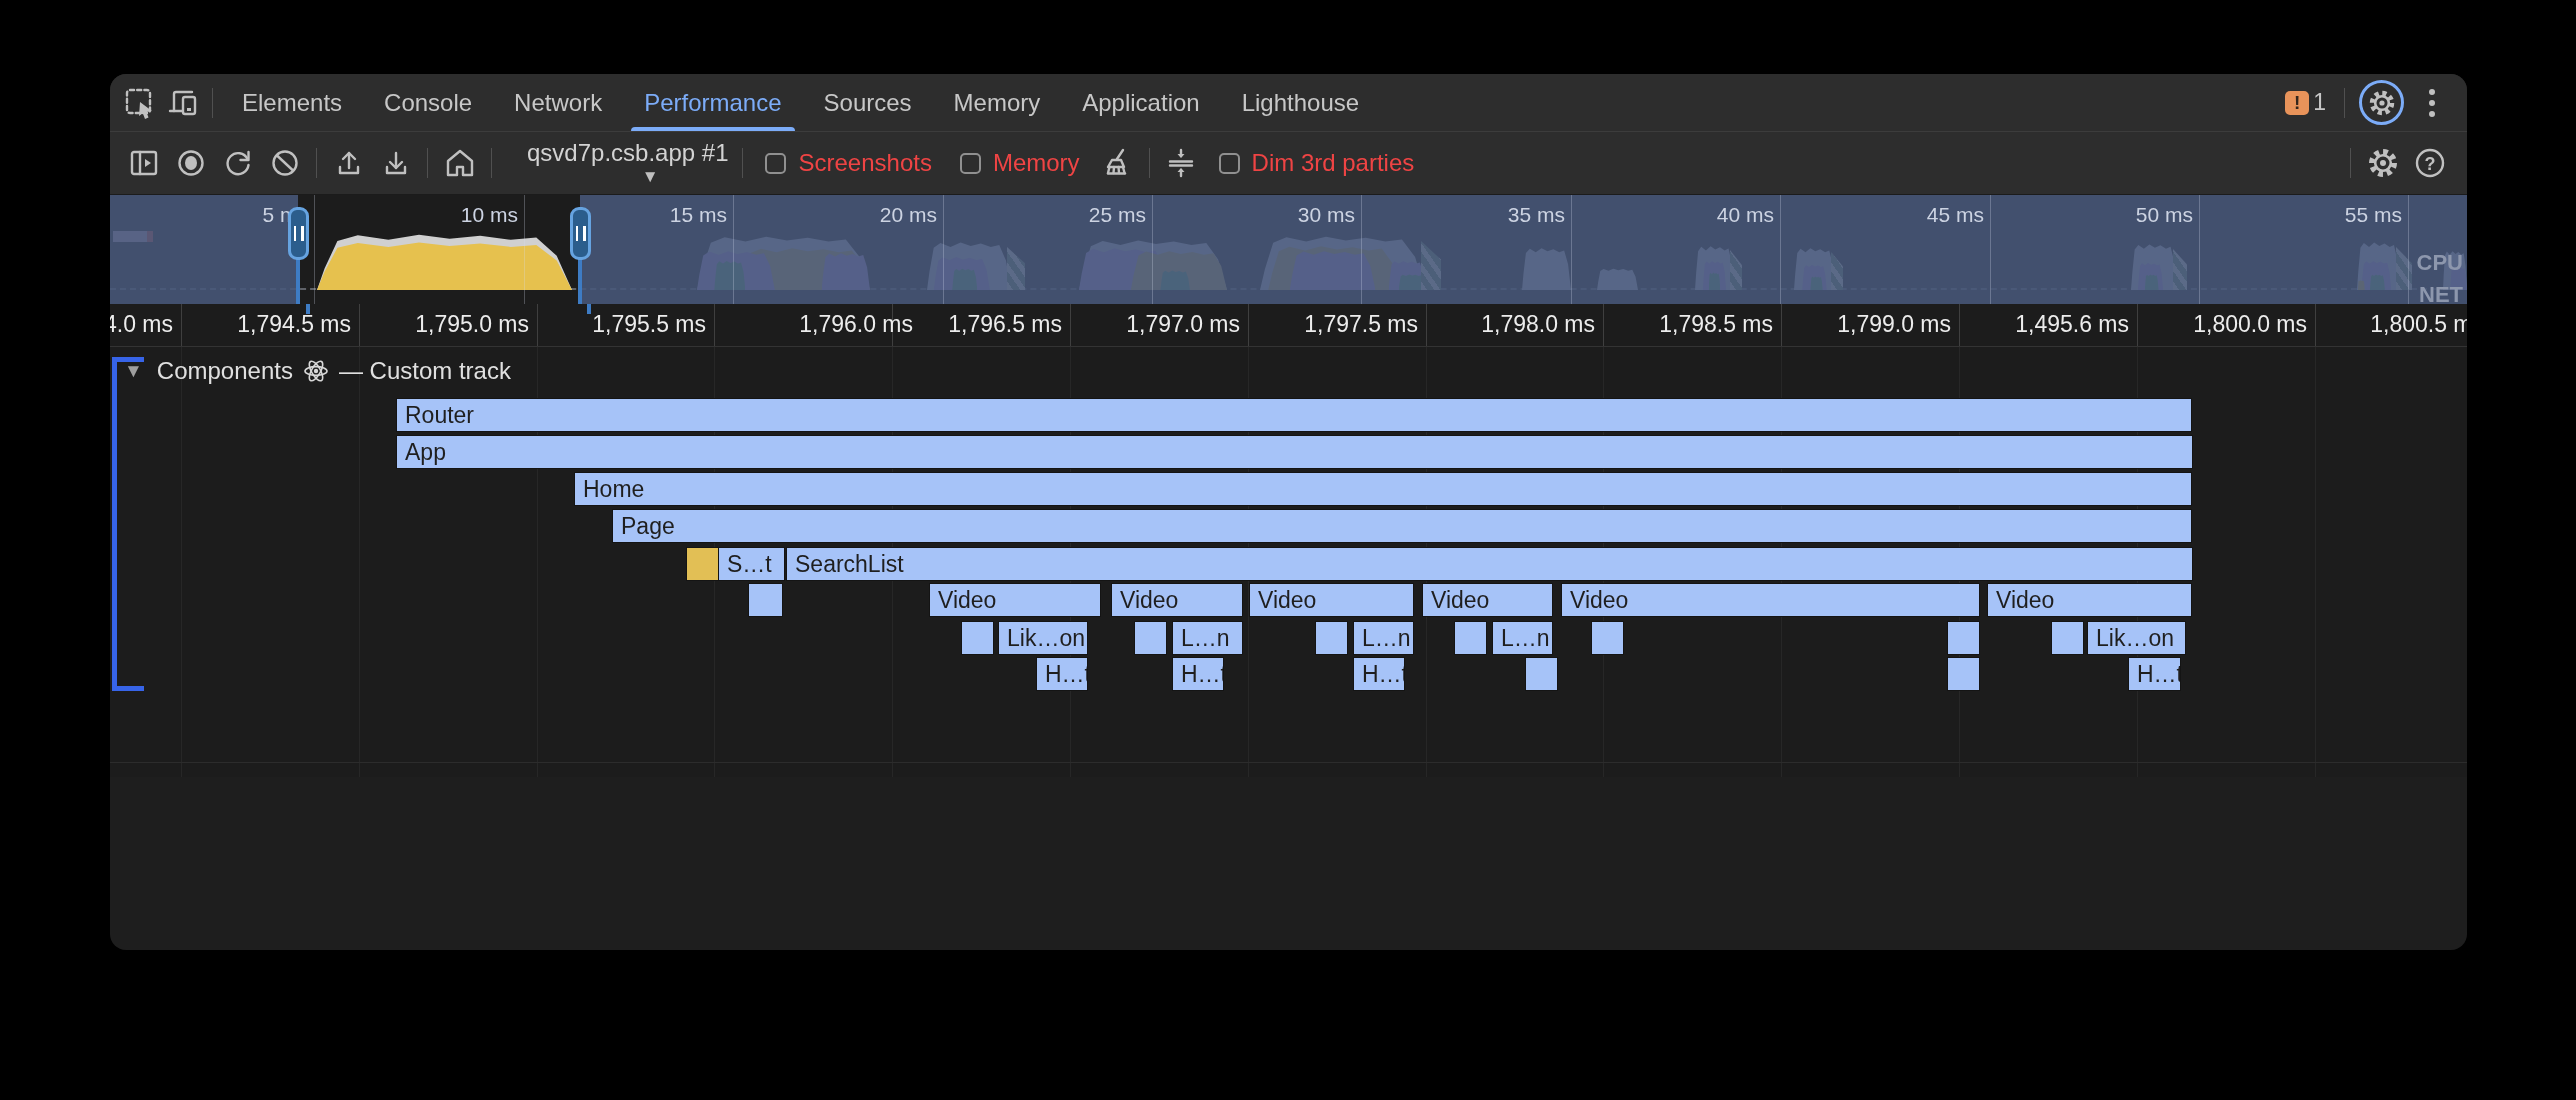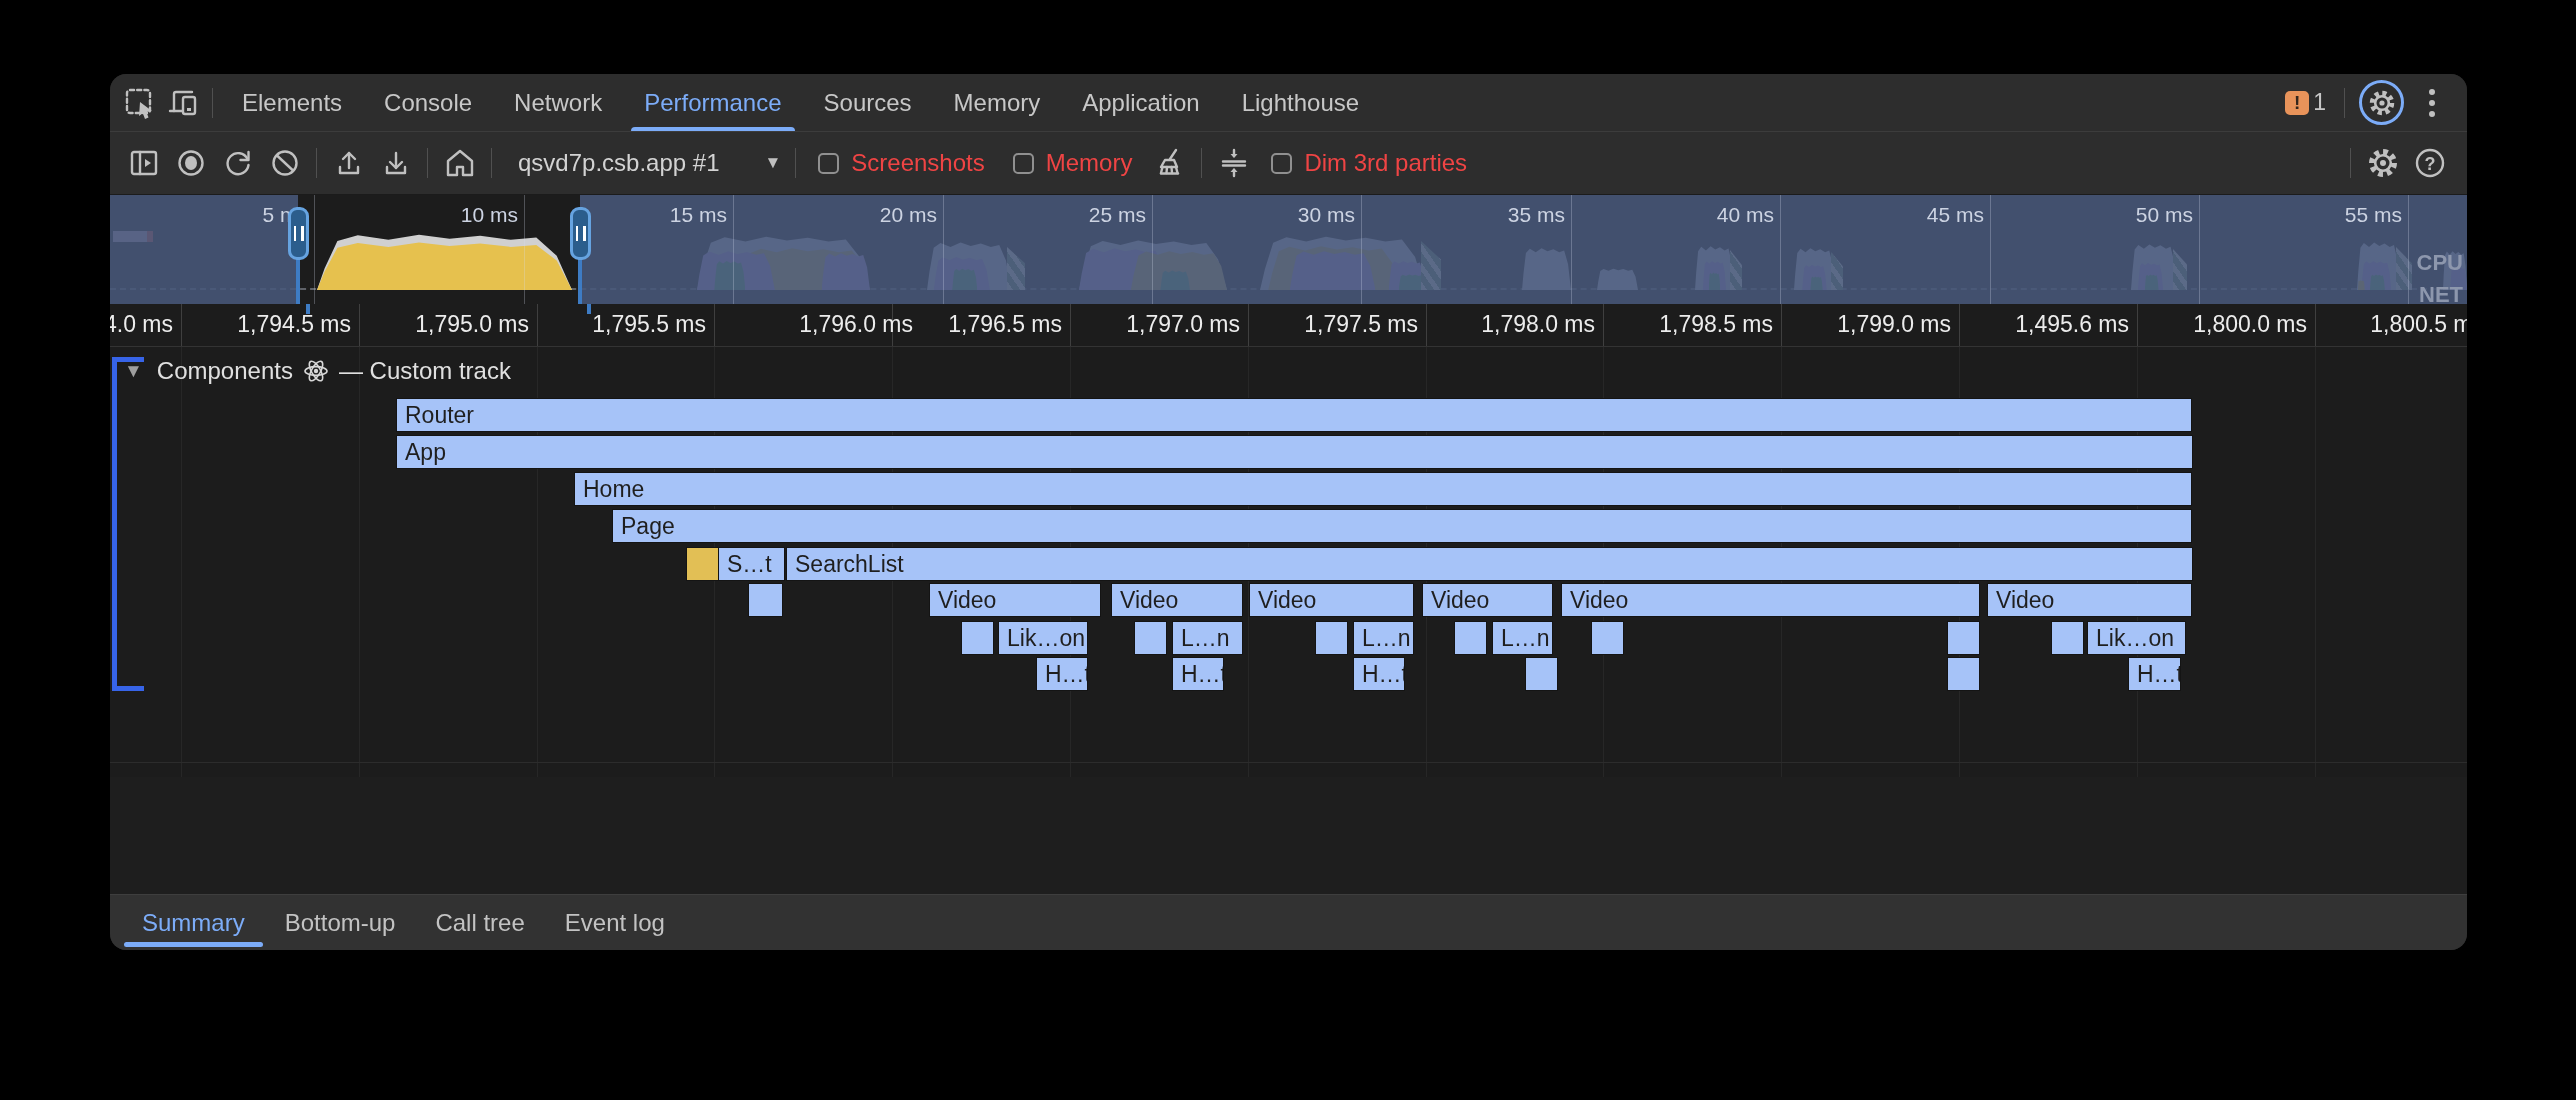--- a/index.html
+++ b/index.html
@@ -32,21 +32,21 @@
   #warn-badge { width:24px; height:24px; background:#e8935a; border-radius:5px; color:#33261c;
                 font-weight:bold; font-size:19px; display:flex; align-items:center; justify-content:center; }
   #warn-count { color:#c7c7c7; font-size:23px; margin:0 10px 0 4px; }
   #gear-ring { width:45px; height:45px; border:3px solid #7cacf8; border-radius:50%;
                display:flex; align-items:center; justify-content:center; margin:0 6px; }
 
   
   #toolbar { height:63px; background:#2d2d2d; border-bottom:1px solid #1b1b1b;
              display:flex; align-items:center; padding:0 10px; }
   .ti { width:47px; height:47px; display:flex; align-items:center; justify-content:center; flex:0 0 auto; border-radius:6px; }
-  #target-select { display:flex; align-items:center; color:#d3d3d3; font-size:24px; margin:0 6px 0 18px; }
+  #target-select { display:flex; align-items:center; color:#d3d3d3; font-size:24px; margin:0 6px 0 27px;flex-direction:column; }
   #target-caret { margin-left:45px; font-size:17px; color:#c0c0c0; }
   .check { display:flex; align-items:center; margin:0 14px; }
   .checkbox { width:21px; height:21px; border:2.5px solid #909090; border-radius:5px; margin-right:12px; }
   .check-label { color:#ef4444; font-size:24px; }
   #toolbar-right { margin-left:auto; display:flex; align-items:center; }
 
   
   #breadcrumb { height:62px; background:#282828; display:flex; align-items:center; padding-left:22px;
                 font-size:25px; color:#d6d6d6; }
   #bc-chevron { margin:0 26px; color:#9a9a9a; font-size:26px; }
@@ -475,21 +475,15 @@
         <div class="bar" style="left: 1977px; top: 274px; width: 99px;">Lik…on</div>
         <div class="bar" style="left: 926px; top: 310px; width: 52px;">H…t</div>
         <div class="bar" style="left: 1062px; top: 310px; width: 52px;">H…t</div>
         <div class="bar" style="left: 1243px; top: 310px; width: 52px;">H…t</div>
         <div class="bar" style="left: 1415px; top: 310px; width: 33px;"></div>
         <div class="bar" style="left: 1837px; top: 310px; width: 33px;"></div>
         <div class="bar" style="left: 2018px; top: 310px; width: 53px;">H…t</div>
       </div>
   </div>
 
-  <div id="bottombar">
-      <div class="btab active">Summary</div>
-      <div class="btab">Bottom-up</div>
-      <div class="btab">Call tree</div>
-      <div class="btab">Event log</div>
-    </div>
 
 </div>
 
 
 </body></html>

